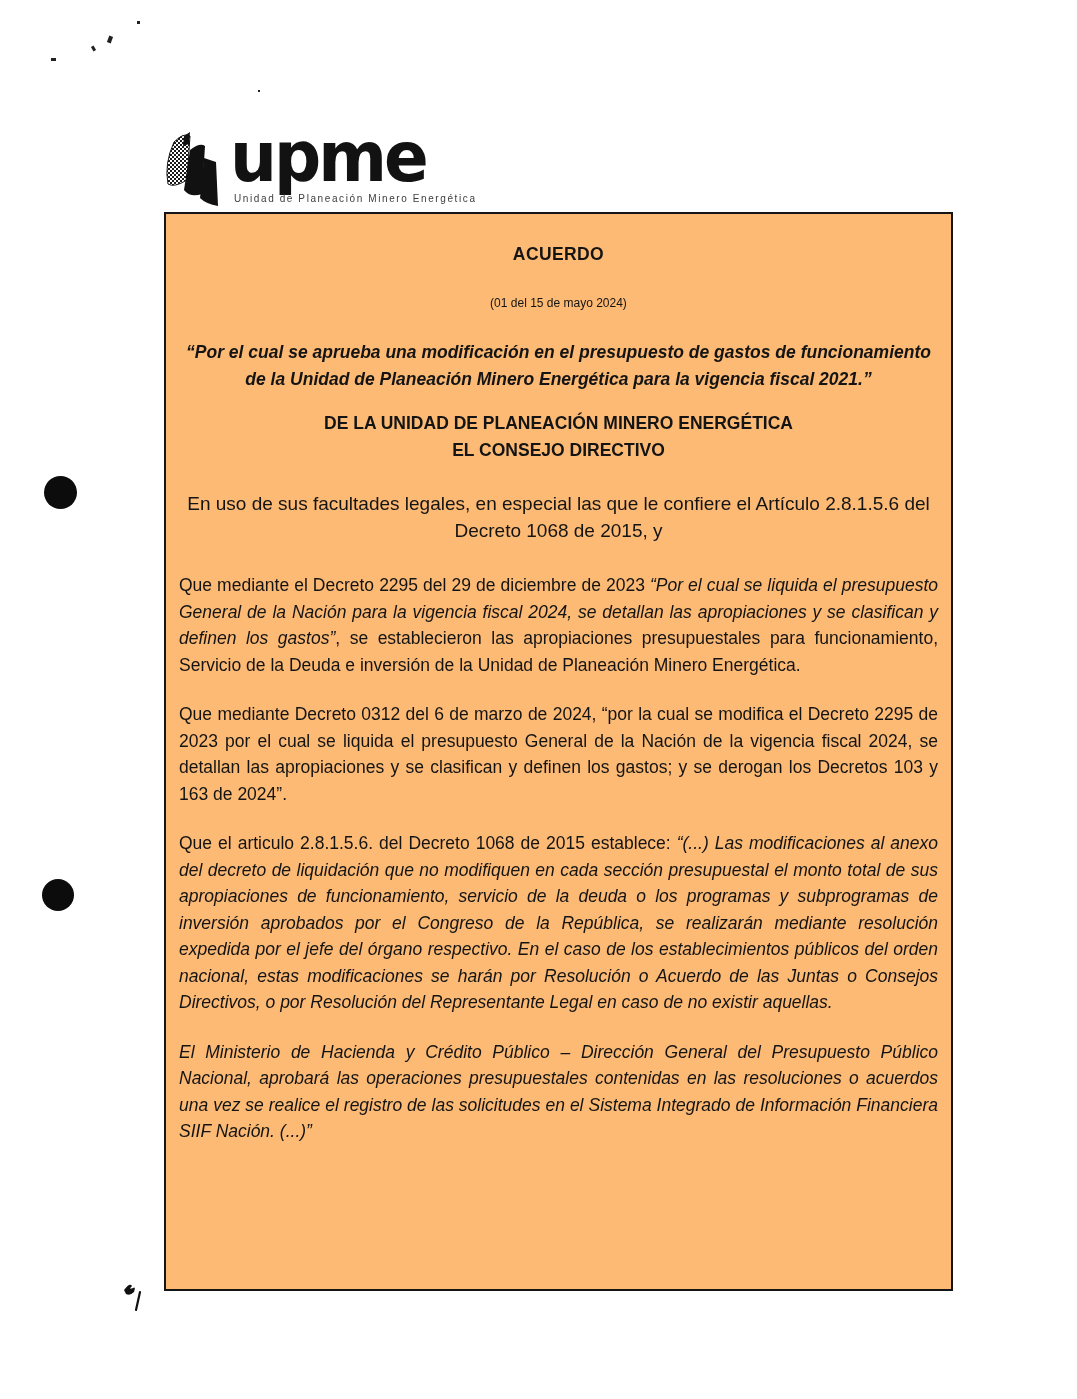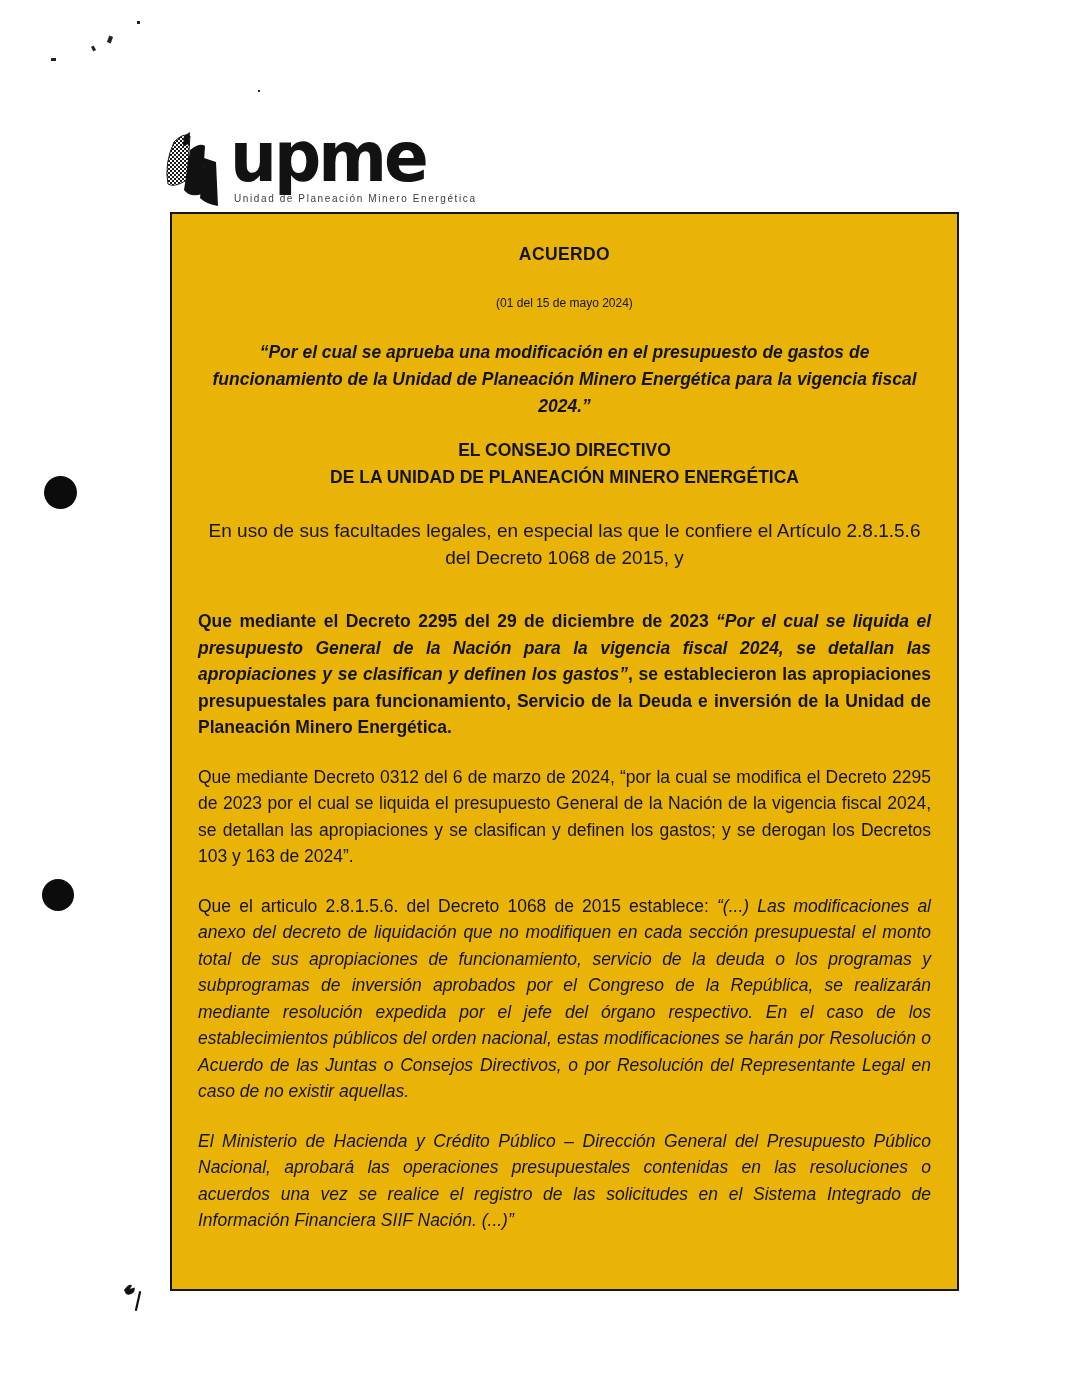--- a/index.html
+++ b/index.html
@@ -21,23 +21,23 @@
     margin-top:7px;margin-left:4px;font-size:10px;letter-spacing:1.6px;
     color:#3c3c3c;filter:blur(0.5px);white-space:nowrap;
   }
   
   .speck{position:absolute;background:#222;}
   .hole-dot{position:absolute;background:#0c0c0c;border-radius:50%;}
   .scribble{position:absolute;left:118px;top:1280px;width:34px;height:34px;}
   .edge-dash{position:absolute;background:#777;width:1px;}
   
   .doc-frame{
-    position:absolute;left:170px;top:212px;width:789px;height:1079px;
+    position:absolute;left:164px;top:212px;width:789px;height:1079px;
     border:2px solid #151515;box-sizing:border-box;
-    padding:0 26px;overflow:hidden;background:#eab308;
+    padding:0 13px;overflow:hidden;background:#fdba74;
   }
   .doc-title{
     margin:30px 0 0;text-align:center;font-size:17.5px;font-weight:bold;
     letter-spacing:0.4px;line-height:20px;
   }
   .doc-number{margin:29px 0 0;text-align:center;font-size:12px;line-height:20px;}
   .doc-subject{
     margin:26px auto 0;max-width:745px;text-align:center;
     font-size:17.5px;font-weight:bold;font-style:italic;line-height:27px;
   }
@@ -45,21 +45,21 @@
   .doc-issuer div{white-space:nowrap;}
   .doc-preamble{margin:26px auto 0;max-width:763px;text-align:center;font-size:19px;line-height:27px;}
   .doc-heading{
     margin:44px 0 0;text-align:center;font-size:17.5px;font-weight:bold;
     letter-spacing:0.4px;line-height:20px;
   }
   .paras p{
     margin:23px 0 0;font-size:17.5px;line-height:26.5px;
     text-align:justify;
   }
-  .paras p:first-child{margin-top:37px;font-weight:bold;}
+  .paras p:first-child{margin-top:28px;}
   .it{font-style:italic;}
 </style>
 </head>
 <body>
 
 <div class="speck" style="left:137px;top:21px;width:3px;height:3px;"></div>
 <div class="speck" style="left:108px;top:36px;width:4px;height:7px;transform:rotate(20deg);"></div>
 <div class="speck" style="left:92px;top:46px;width:3px;height:5px;transform:rotate(-30deg);"></div>
 <div class="speck" style="left:51px;top:58px;width:5px;height:3px;"></div>
 <div class="speck" style="left:258px;top:90px;width:2px;height:2px;"></div>
@@ -85,24 +85,24 @@
   </svg>
   <div class="logo-text-wrap">
     <div class="logo-brand">upme</div>
     <div class="logo-tagline">Unidad de Planeación Minero Energética</div>
   </div>
 </div>
 
 <div class="doc-frame">
   <div class="doc-title">ACUERDO</div>
   <div class="doc-number">(01 del 15 de mayo 2024)</div>
-  <div class="doc-subject">“Por el cual se aprueba una modificación en el presupuesto de gastos de funcionamiento de la Unidad de Planeación Minero Energética para la vigencia fiscal 2024.”</div>
+  <div class="doc-subject">“Por el cual se aprueba una modificación en el presupuesto de gastos de funcionamiento de la Unidad de Planeación Minero Energética para la vigencia fiscal 2021.”</div>
   <div class="doc-issuer">
+    <div>DE LA UNIDAD DE PLANEACIÓN MINERO ENERGÉTICA</div>
     <div>EL CONSEJO DIRECTIVO</div>
-    <div>DE LA UNIDAD DE PLANEACIÓN MINERO ENERGÉTICA</div>
   </div>
   <div class="doc-preamble">En uso de sus facultades legales, en especial las que le confiere el Artículo 2.8.1.5.6 del Decreto 1068 de 2015, y</div>
   <div class="paras">
       <p><span>Que mediante el Decreto 2295 del 29 de diciembre de 2023 </span><span class="it">“Por el cual se liquida el presupuesto General de la Nación para la vigencia fiscal 2024, se detallan las apropiaciones y se clasifican y definen los gastos”</span><span>, se establecieron las apropiaciones presupuestales para funcionamiento, Servicio de la Deuda e inversión de la Unidad de Planeación Minero Energética.</span></p>
       <p><span>Que mediante Decreto 0312 del 6 de marzo de 2024, “por la cual se modifica el Decreto 2295 de 2023 por el cual se liquida el presupuesto General de la Nación de la vigencia fiscal 2024, se detallan las apropiaciones y se clasifican y definen los gastos; y se derogan los Decretos 103 y 163 de 2024”.</span></p>
       <p><span>Que el articulo 2.8.1.5.6. del Decreto 1068 de 2015 establece: </span><span class="it">“(...) Las modificaciones al anexo del decreto de liquidación que no modifiquen en cada sección presupuestal el monto total de sus apropiaciones de funcionamiento, servicio de la deuda o los programas y subprogramas de inversión aprobados por el Congreso de la República, se realizarán mediante resolución expedida por el jefe del órgano respectivo. En el caso de los establecimientos públicos del orden nacional, estas modificaciones se harán por Resolución o Acuerdo de las Juntas o Consejos Directivos, o por Resolución del Representante Legal en caso de no existir aquellas.</span></p>
       <p><span class="it">El Ministerio de Hacienda y Crédito Público – Dirección General del Presupuesto Público Nacional, aprobará las operaciones presupuestales contenidas en las resoluciones o acuerdos una vez se realice el registro de las solicitudes en el Sistema Integrado de Información Financiera SIIF Nación. (...)”</span></p>
     </div>
 </div>
 

